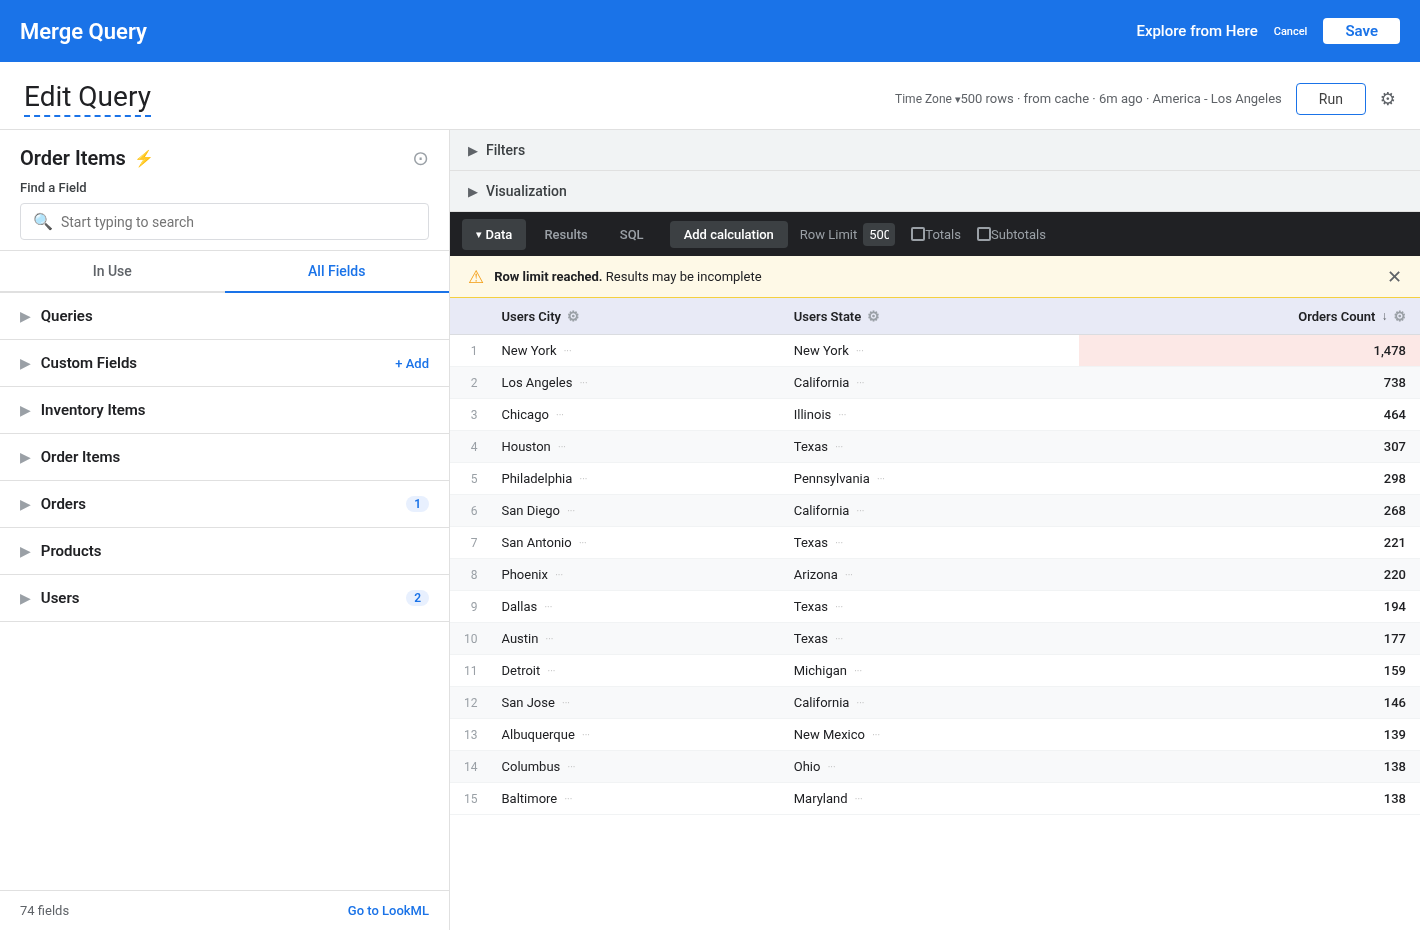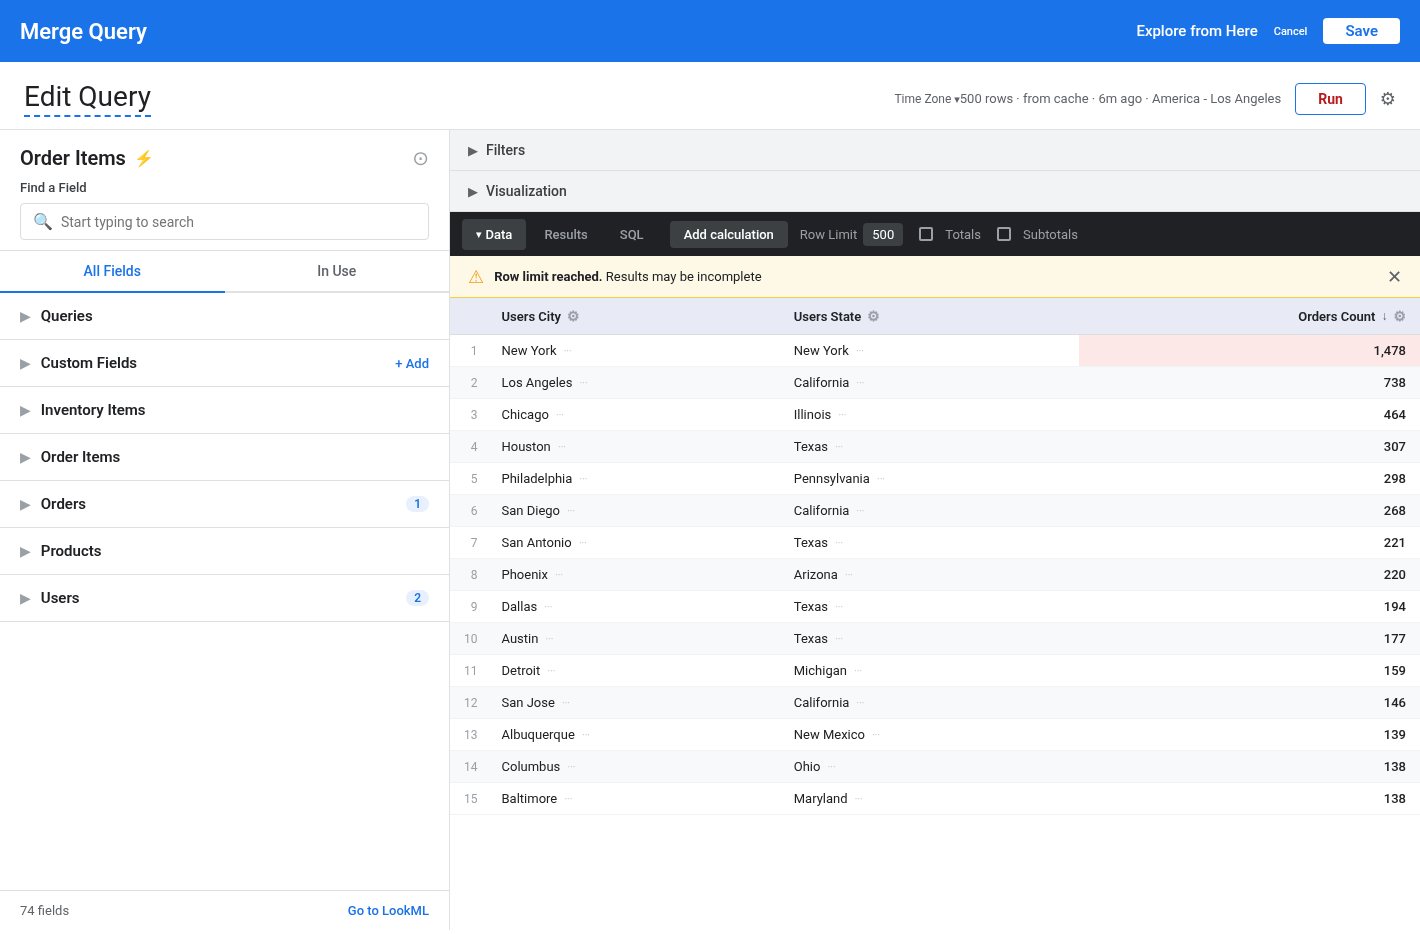--- a/index.html
+++ b/index.html
@@ -72,25 +72,25 @@
       align-items: center;
       gap: 14px;
     }
     .query-meta {
       font-size: 13px;
       color: #5f6368;
     }
     .run-btn {
       border: 1px solid #1a73e8;
       background: #fff;
-      color: #b91c1c;
+      color: #404040;
       padding: 7px 22px;
       border-radius: 4px;
       font-size: 14px;
-      font-weight: 700;
+      font-weight: 400;
       cursor: pointer;
     }
     .settings-icon-btn {
       background: none;
       border: none;
       cursor: pointer;
       color: #5f6368;
       font-size: 18px;
       display: flex;
       align-items: center;
@@ -324,28 +324,28 @@
     .row-limit-label {
       color: #9aa0a6;
       font-size: 13px;
     }
     .row-limit-input {
       background: #3c4043;
       border: none;
       color: #fff;
       border-radius: 4px;
       padding: 4px 6px;
-      width: 40px;
+      width: 32px;
       font-size: 13px;
       text-align: center;
     }
     .check-group {
       display: flex;
       align-items: center;
-      gap: 12px;
+      gap: 0;
       margin-left: 12px;
     }
     .check-box {
       width: 14px;
       height: 14px;
       border: 2px solid #9aa0a6;
       border-radius: 2px;
       background: transparent;
     }
     .check-label {
@@ -508,25 +508,25 @@
         <span class="chevron-circle">⊙</span>
       </div>
       <div class="find-field-label">Find a Field</div>
       <div class="search-box">
         <span class="search-icon">🔍</span>
         <input class="search-input" type="text" placeholder="Start typing to search" style="">
       </div>
     </div>
 
     <div class="tabs-row">
+      <div class="tab">
+        <span>In Use</span>
+      </div>
       <div class="tab active">
         <span>All Fields</span>
-      </div>
-      <div class="tab">
-        <span>In Use</span>
       </div>
     </div>
 
     <div class="field-groups">
 
       <div class="field-group">
         <div class="field-group-row">
           <div class="field-group-left">
             <span class="chevron-right">▶</span>
             <span class="field-group-name">Queries</span>

